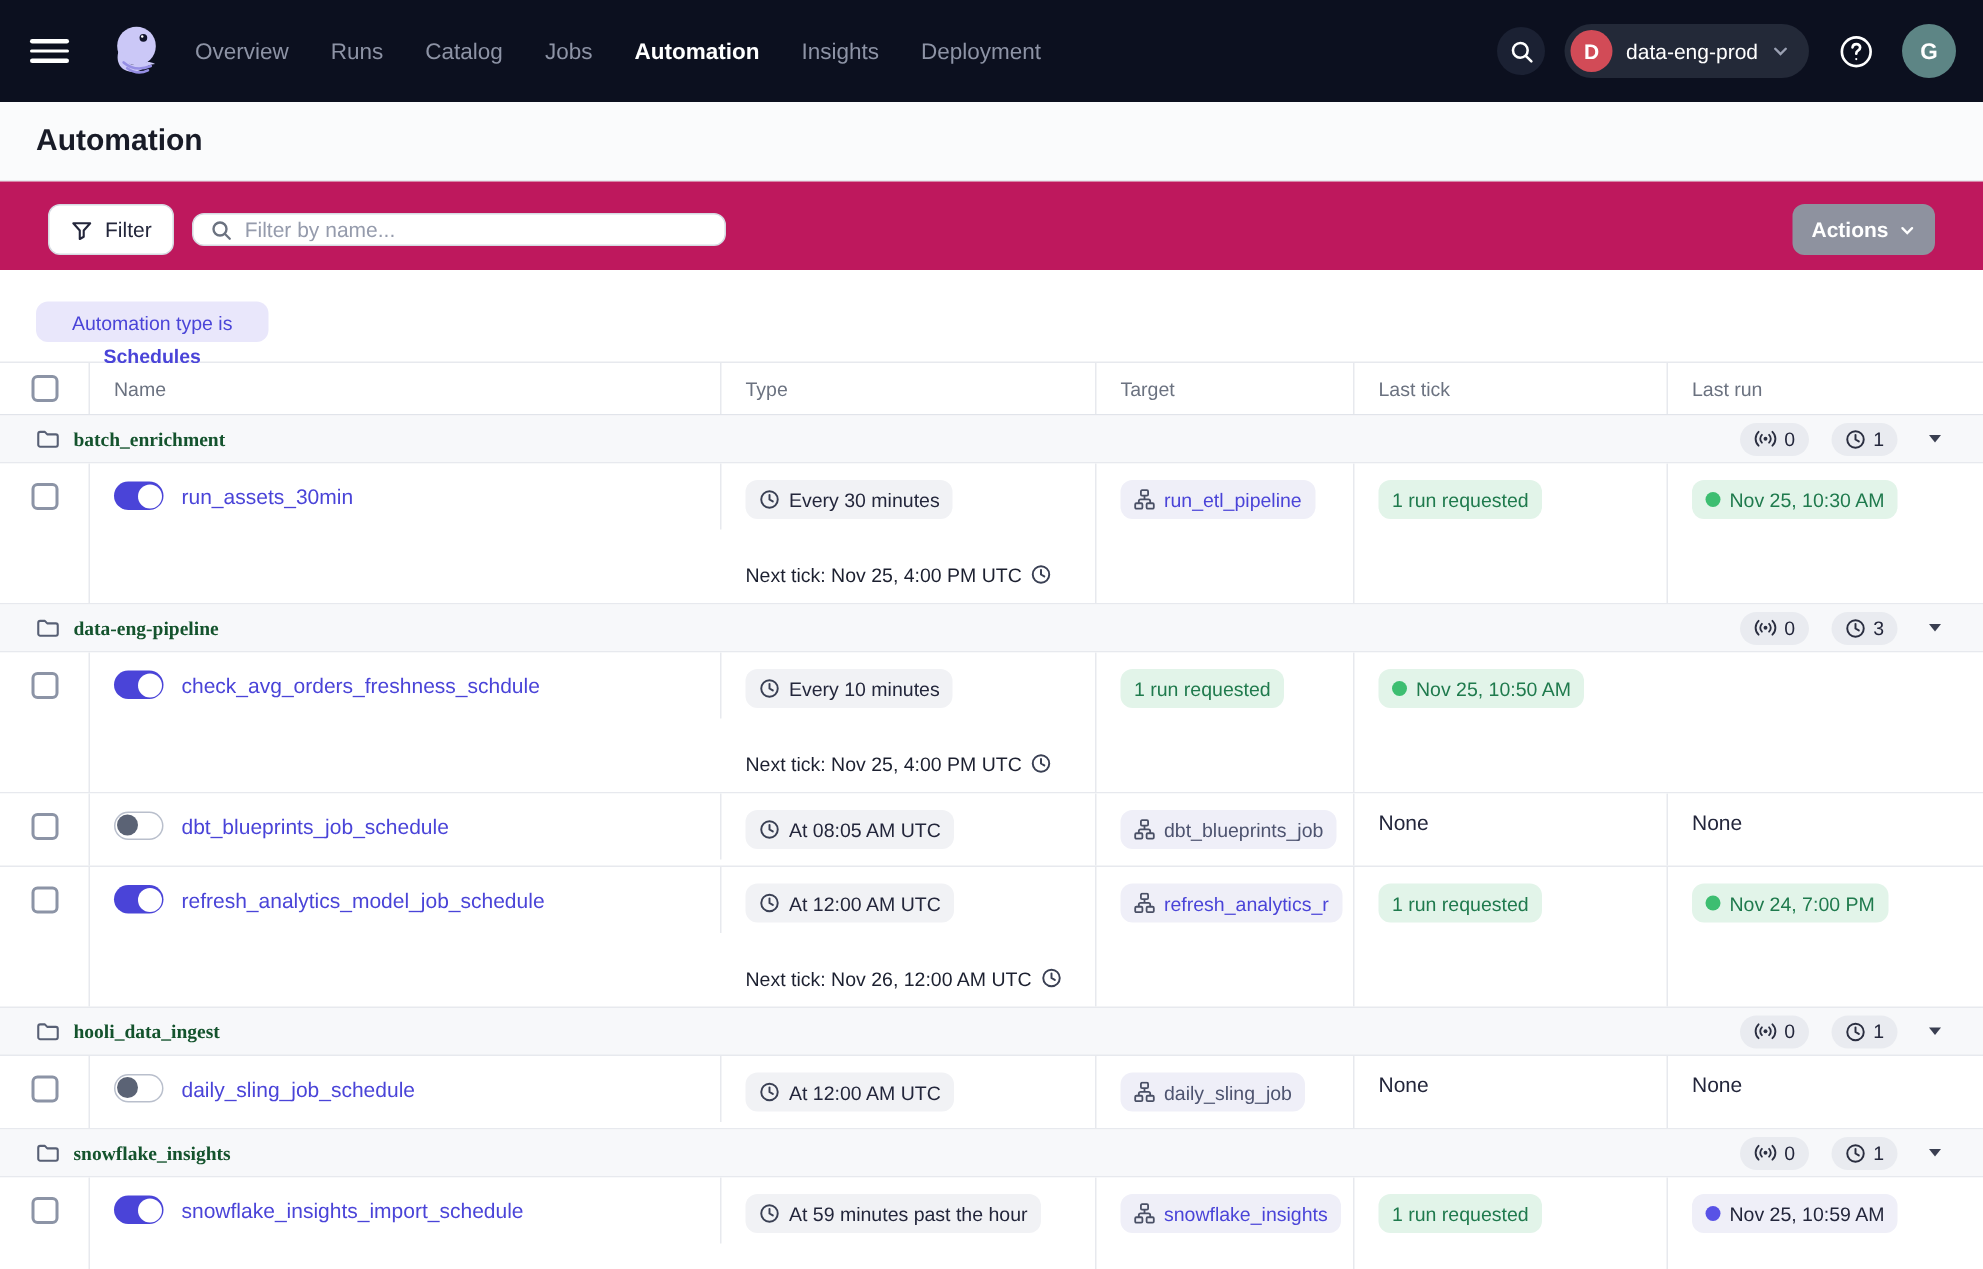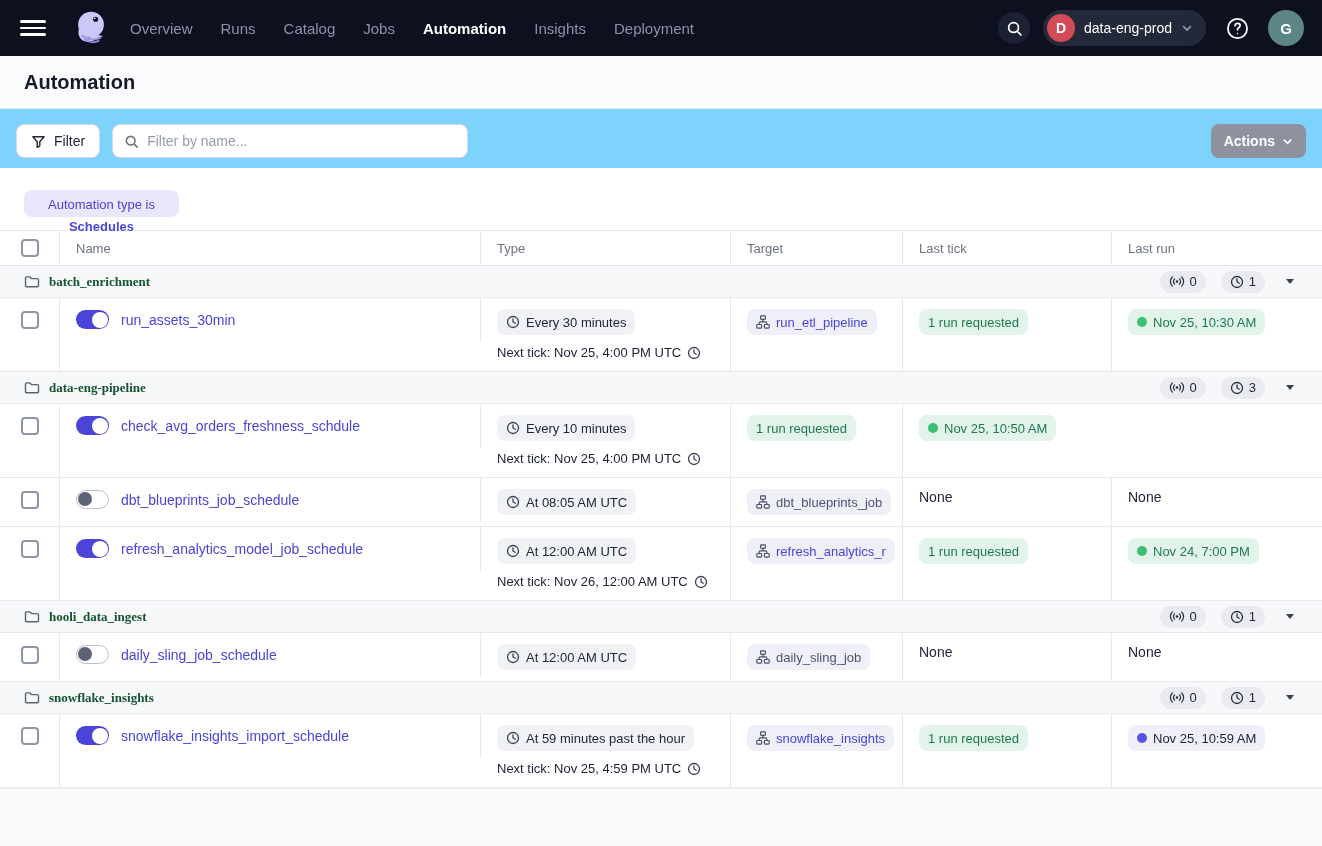--- a/index.html
+++ b/index.html
@@ -1,40 +1,40 @@
 <!DOCTYPE html>
 <html><head>
 <meta charset="utf-8">
 <style>
   * { margin:0; padding:0; box-sizing:border-box; }
   html,body { width:1322px; height:846px; overflow:hidden; }
   body { font-family:"Liberation Sans","DejaVu Sans",sans-serif; background:#fff; color:#23263B; }
   .page { display:flex; flex-direction:column; width:1322px; height:846px; }
 
   
-  .topbar { height:56px; background:#0C101F; display:flex; align-items:center; padding:0 18px 0 20px; flex:0 0 auto; }
+  .topbar { height:68px; background:#0C101F; display:flex; align-items:center; padding:0 18px 0 20px; flex:0 0 auto; }
   .hamburger { width:26px; display:flex; flex-direction:column; gap:4px; cursor:pointer; margin-right:14px; padding:4px 0; }
   .hamburger span { display:block; height:2.6px; background:#fff; border-radius:2px; }
   .logo { margin:0 18px 0 10px; display:flex; align-items:center; }
   .nav-links { display:flex; gap:28px; font-size:15px; }
   .nav-item { color:#8D93A5; font-weight:500; cursor:pointer; white-space:nowrap; }
   .nav-item.active { color:#fff; font-weight:700; }
   .top-right { margin-left:auto; display:flex; align-items:center; gap:13px; }
   .icon-circle { width:34px; height:34px; border-radius:50%; background:#1B2133; display:flex; align-items:center; justify-content:center; cursor:pointer; }
   .dep-pill { height:36px; border-radius:18px; background:#232938; display:flex; align-items:center; gap:9px; padding:0 13px 0 4px; cursor:pointer; }
   .dep-badge { width:28px; height:28px; border-radius:50%; background:#D24B57; color:#fff; font-weight:700; font-size:14px; display:flex; align-items:center; justify-content:center; }
   .dep-name { color:#fff; font-size:14px; font-weight:500; }
   .avatar { width:36px; height:36px; border-radius:50%; background:#5D8585; color:#fff; font-size:15px; font-weight:700; display:flex; align-items:center; justify-content:center; cursor:pointer; }
 
   
   .page-head { background:#FAFBFC; border-bottom:1px solid #E7E9EE; padding:15px 24px 14px; flex:0 0 auto; }
   .page-head h1 { font-size:20px; font-weight:700; color:#181B27; }
-  .toolbar { display:flex; align-items:center; gap:12px; padding:15px 16px 10px; background:#7dd3fc; flex:0 0 auto; }
+  .toolbar { display:flex; align-items:center; gap:12px; padding:15px 32px 10px; background:#be185d; flex:0 0 auto; }
   .btn-filter { display:inline-flex; align-items:center; gap:8px; height:34px; padding:0 14px; background:#fff; border:1px solid #D6DAE2; border-radius:8px; font-size:14px; font-weight:500; color:#23263B; cursor:pointer; }
-  .search-box { display:flex; align-items:center; gap:8px; width:356px; height:34px; border:1px solid #D6DAE2; border-radius:8px; padding:0 11px; background:#fff; }
+  .search-box { display:flex; align-items:center; gap:8px; width:356px; height:22px; border:1px solid #D6DAE2; border-radius:8px; padding:0 11px; background:#fff; }
   .search-box input { border:none; outline:none; flex:1; font-size:14px; color:#23263B; font-family:inherit; background:transparent; }
   .search-box input::placeholder { color:#959BAC; }
   .btn-actions { margin-left:auto; display:inline-flex; align-items:center; gap:7px; height:34px; padding:0 13px; background:#8E929F; color:#fff; border:none; border-radius:8px; font-size:14px; font-weight:700; cursor:pointer; }
   .tag-row { padding:8px 24px 13px; background:#fff; border-bottom:1px solid #E7E9EE; flex:0 0 auto; }
   .filter-tag { display:inline-flex; align-items:center; gap:7px; height:27px; padding:0 24px; background:#E9E7FB; border-radius:8px; color:#4A44D8; font-size:13px; cursor:pointer;flex-direction:column; }
   .filter-tag b { font-weight:700; }
   .tag-close { display:flex; align-items:center; cursor:pointer; }
 
   
   .grid-row { display:grid; grid-template-columns:60px 421px 250px 172px 209px 1fr; }
@@ -67,21 +67,21 @@
   .pill.gray { background:#F1F2F5; color:#23263B; }
   .pill.green { background:#E2F4E9; color:#1F7A4D; }
   .pill.lav { background:#EFEFF8; color:#23263B; }
   .pill.target { color:#4A44D8; max-width:152px; cursor:pointer; }
   .pill.target.muted { color:#4E5470; }
   .tgt-text { overflow:hidden; white-space:nowrap; }
   .dot { width:10px; height:10px; border-radius:50%; flex:0 0 auto; }
   .dot.g { background:#3DBE71; }
   .dot.p { background:#5852E6; }
   .plain { font-size:14px; color:#23263B; }
-  .next-tick { display:flex; align-items:center; gap:6px; font-size:13px; color:#1C2030; white-space:nowrap; }
+  .next-tick { display:flex; gap:6px; font-size:13px; color:#1C2030; white-space:nowrap;margin-top:20px; }
 
   .spacer { flex:1 1 auto; background:#fff; }
   .footer { height:58px; background:#FAFAFC; border-top:1px solid #EEEFF2; flex:0 0 auto; }
 </style>
 </head>
 <body>
 
 <div class="page">
 
   <div class="topbar">

